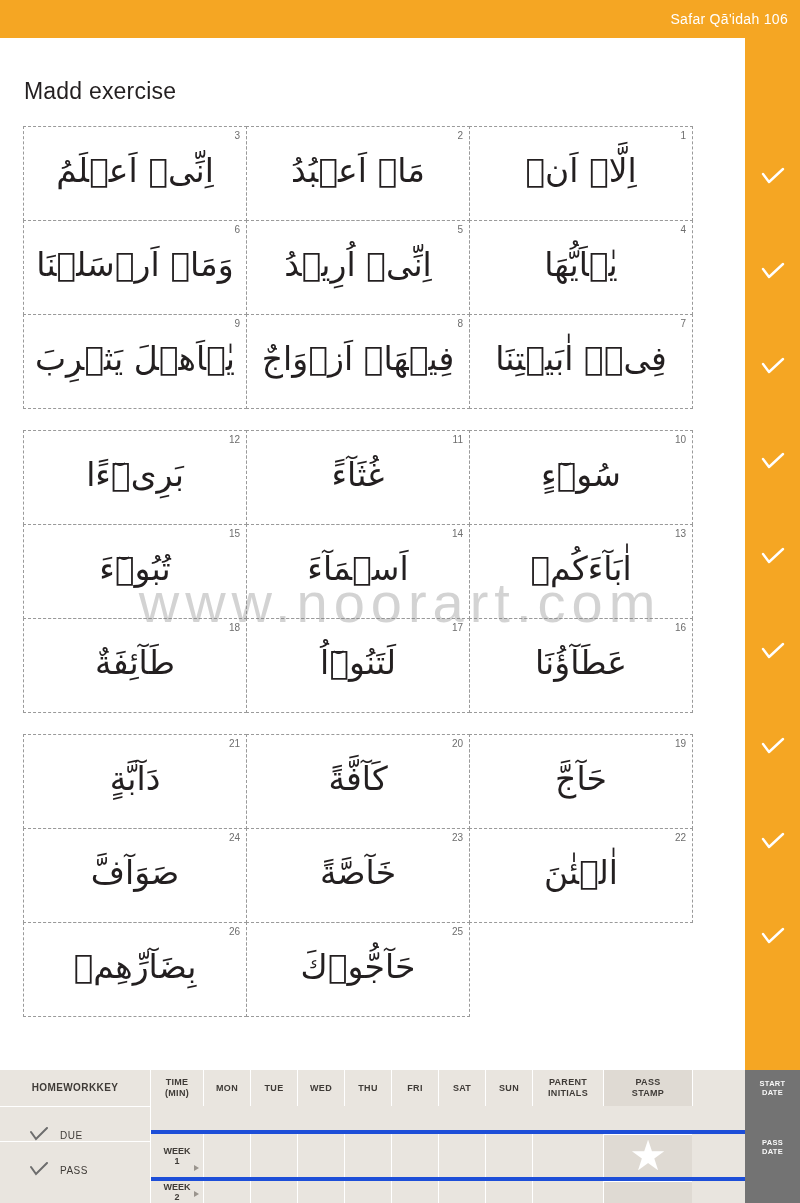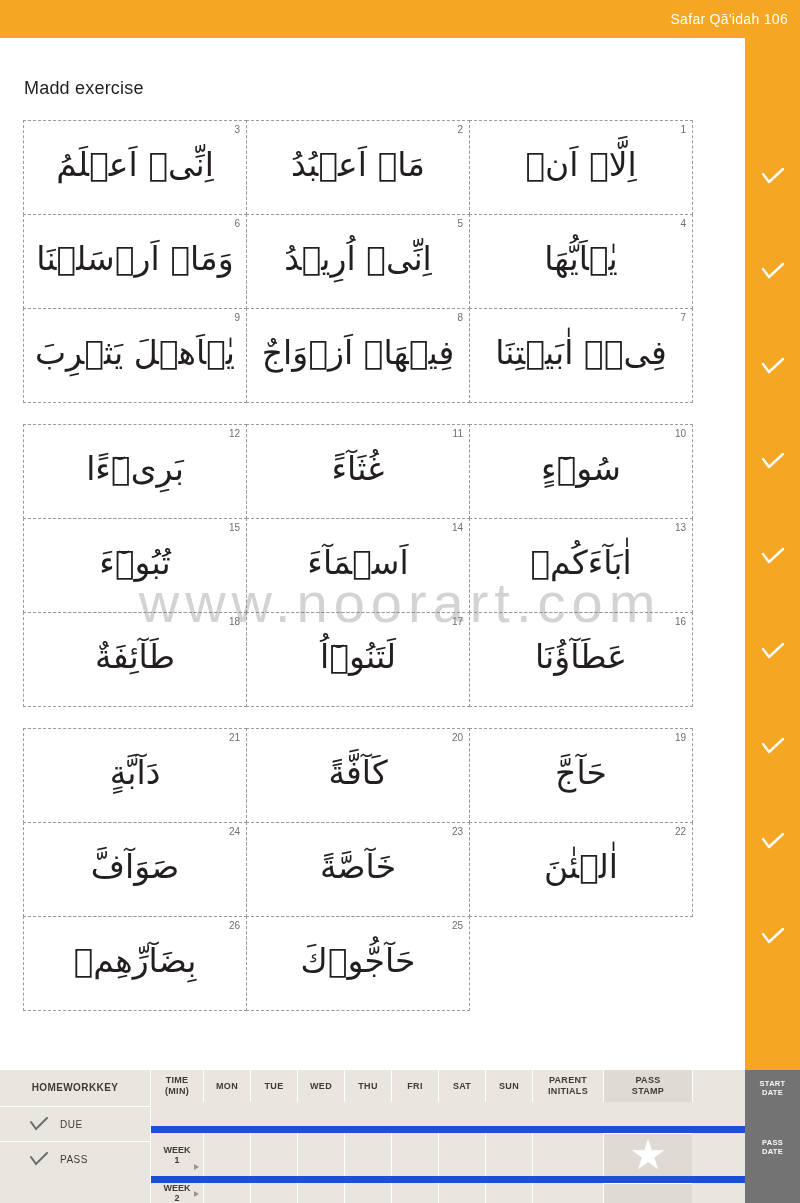--- a/index.html
+++ b/index.html
@@ -36,21 +36,21 @@
     color:#ffffff;font-size:22px;line-height:1;
   }
   .rail-check svg{display:block}
   
   .content{
     position:absolute;left:0;top:38px;right:55px;bottom:0;
     background:#ffffff;
   }
   .title{
     margin:40px 0 0 24px;
-    font-size:18px;color:#231f20;font-weight:400;
+    font-size:23px;color:#231f20;font-weight:400;
     letter-spacing:.2px;
   }
   .grid-wrap{margin:22px 0 0 24px;width:674px;}
   .block{margin-bottom:22px;}
   .row{display:flex;}
   .cell{
     width:224px;height:95px;
     border:1px dashed #9a9a9a;
     margin:-1px 0 0 -1px;
     position:relative;
@@ -92,21 +92,21 @@
     width:150px;border-right:1px solid #ffffff;
     display:flex;flex-direction:column;
   }
   .hw-key-title{
     height:36px;display:flex;align-items:center;justify-content:center;
     flex-direction:row;
     font-weight:bold;font-size:10px;color:#3f3b37;line-height:1.25;
     letter-spacing:.4px;
   }
   .hw-key-row{
-    height:34px;display:flex;align-items:center;gap:12px;
+    height:34px;display:flex;align-items:flex-end;gap:12px;
     padding-left:30px;
     border-top:1px solid #ffffff;
     font-size:10px;color:#3f3b37;letter-spacing:.5px;
   }
   .hw-key-row svg{display:block}
   .hw-mid{flex:1;display:flex;flex-direction:column;gap:24px;}
   .hw-head{
     height:36px;display:flex;align-items:stretch;
   }
   .hw-head .hcell{
@@ -115,21 +115,21 @@
     border-right:1px solid #ffffff;
     font-size:9px;color:#3f3b37;font-weight:bold;line-height:1.2;
     letter-spacing:.3px;
   }
   .hw-time{width:52px;flex-direction:column;}
   .hw-day{width:46px;font-weight:normal;}
   .hw-parent{width:70px;}
   .hw-pass{width:88px;background:#dfdad3;}
   .hw-body{flex:1;display:flex;flex-direction:column;}
   .hw-wk-row{
-    flex:1;display:flex;border-top:7px solid #1d4ed8;
+    flex:1;display:flex;border-top:4px solid #1d4ed8;
   }
   .hw-wk-label{
     width:52px;border-right:1px solid #ffffff;
     display:flex;align-items:center;justify-content:center;
     flex-direction:column;
     font-size:9px;font-weight:bold;color:#3f3b37;position:relative;
   }
   .hw-wk-label .tri{
     position:absolute;right:4px;bottom:6px;
     width:0;height:0;border-left:5px solid #9a948d;

